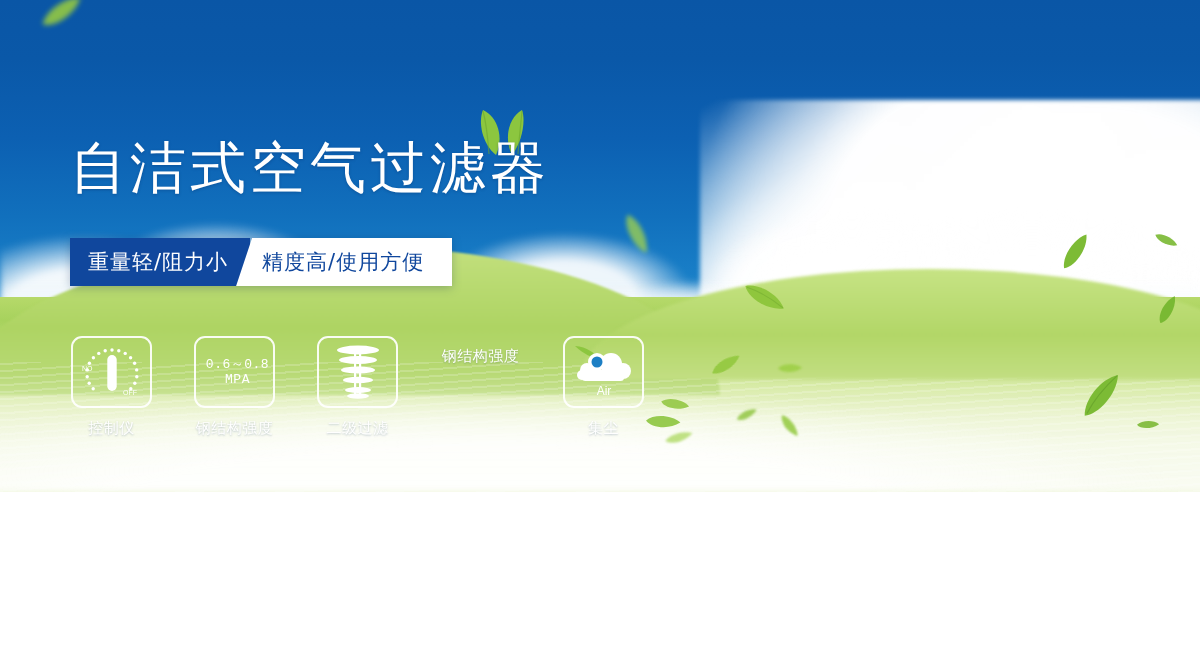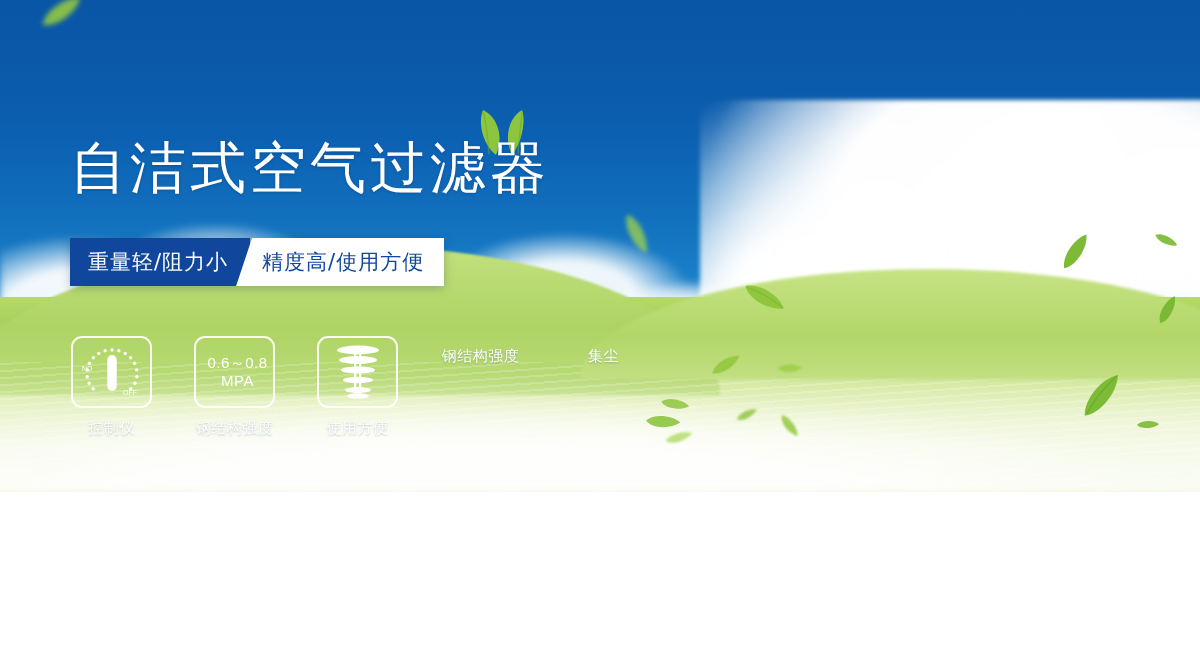--- a/index.html
+++ b/index.html
@@ -124,21 +124,21 @@
   .badge-left{
     background:#10479d;color:#ffffff;
     display:flex;align-items:center;
     padding:0 22px 0 18px;
     font-size:21px;letter-spacing:1px;
     font-family:"DejaVu Sans","Liberation Sans",sans-serif;
   }
   .badge-right{
     background:#ffffff;color:#10479d;
     display:flex;align-items:center;
-    padding:0 20px 0 26px;
+    padding:0 28px 0 26px;
     margin-left:-14px;
     font-size:21px;letter-spacing:1px;
     font-family:"DejaVu Sans","Liberation Sans",sans-serif;
     clip-path:polygon(16px 0, 100% 0, 100% 100%, 0 100%);
   }
 
   
   .features{
     position:absolute;left:70px;top:336px;
     display:flex;gap:40px;
@@ -147,22 +147,22 @@
   .fbox{
     width:81px;height:72px;
     border:2px solid rgba(255,255,255,.92);
     border-radius:11px;
     display:flex;align-items:center;justify-content:center;
     box-sizing:border-box;
     color:#ffffff;
   }
   .fbox-text{
     text-align:center;line-height:1.18;
-    font-size:15px;letter-spacing:.5px;
-    font-family:Liberation Sans, sans-serif;
+    font-size:13px;letter-spacing:.5px;
+    font-family:Liberation Mono, monospace;
     padding-left:6px;
   }
   .flabel{
     margin-top:11px;color:#ffffff;
     font-size:15px;letter-spacing:.5px;white-space:nowrap;
     font-family:Liberation Sans, sans-serif;
     text-shadow:0 1px 2px rgba(0,40,90,.25);
   }
 </style>
 </head>
@@ -326,25 +326,42 @@
             <ellipse cx="28" cy="17" rx="19" ry="4"></ellipse>
             <ellipse cx="28" cy="27" rx="17" ry="3.6"></ellipse>
             <ellipse cx="28" cy="37" rx="15" ry="3.3"></ellipse>
             <ellipse cx="28" cy="47" rx="13" ry="3"></ellipse>
             <rect x="24" y="5" width="2.2" height="48"></rect>
             <rect x="29" y="5" width="2.2" height="48"></rect>
             <ellipse cx="28" cy="53" rx="11" ry="2.8"></ellipse>
           </g>
         </svg>
       </div>
-      <div class="flabel">使用方便</div>
+      <div class="flabel">二级过滤</div>
     </div>
 
     <div class="feature">
       <div class="flabel">钢结构强度</div>
     </div>
 
     <div class="feature">
+      <div class="fbox">
+        <svg width="62" height="56" viewBox="0 0 62 56">
+          <path d="M2 2 C14 3 22 9 26 15 C20 14 10 10 2 2 Z" fill="#8cc63f"></path>
+          <g fill="#ffffff">
+            <circle cx="14" cy="26" r="7"></circle>
+            <circle cx="24" cy="18" r="9"></circle>
+            <circle cx="38" cy="20" r="11"></circle>
+            <circle cx="50" cy="27" r="8"></circle>
+            <rect x="14" y="26" width="36" height="10" rx="5"></rect>
+            <circle cx="9" cy="31" r="5"></circle>
+            <rect x="9" y="30" width="42" height="7" rx="3.5"></rect>
+          </g>
+          <circle cx="24" cy="18" r="5.5" fill="#1d7fc4"></circle>
+          <rect x="20" y="27" width="12" height="3" fill="#1d7fc4" opacity=".0"></rect>
+          <text x="31" y="51" fill="#ffffff" font-size="12" text-anchor="middle" font-family="'Liberation Sans',sans-serif">Air</text>
+        </svg>
+      </div>
       <div class="flabel">集尘</div>
     </div>
 
   </div>
 </div>
 
 </body></html>

